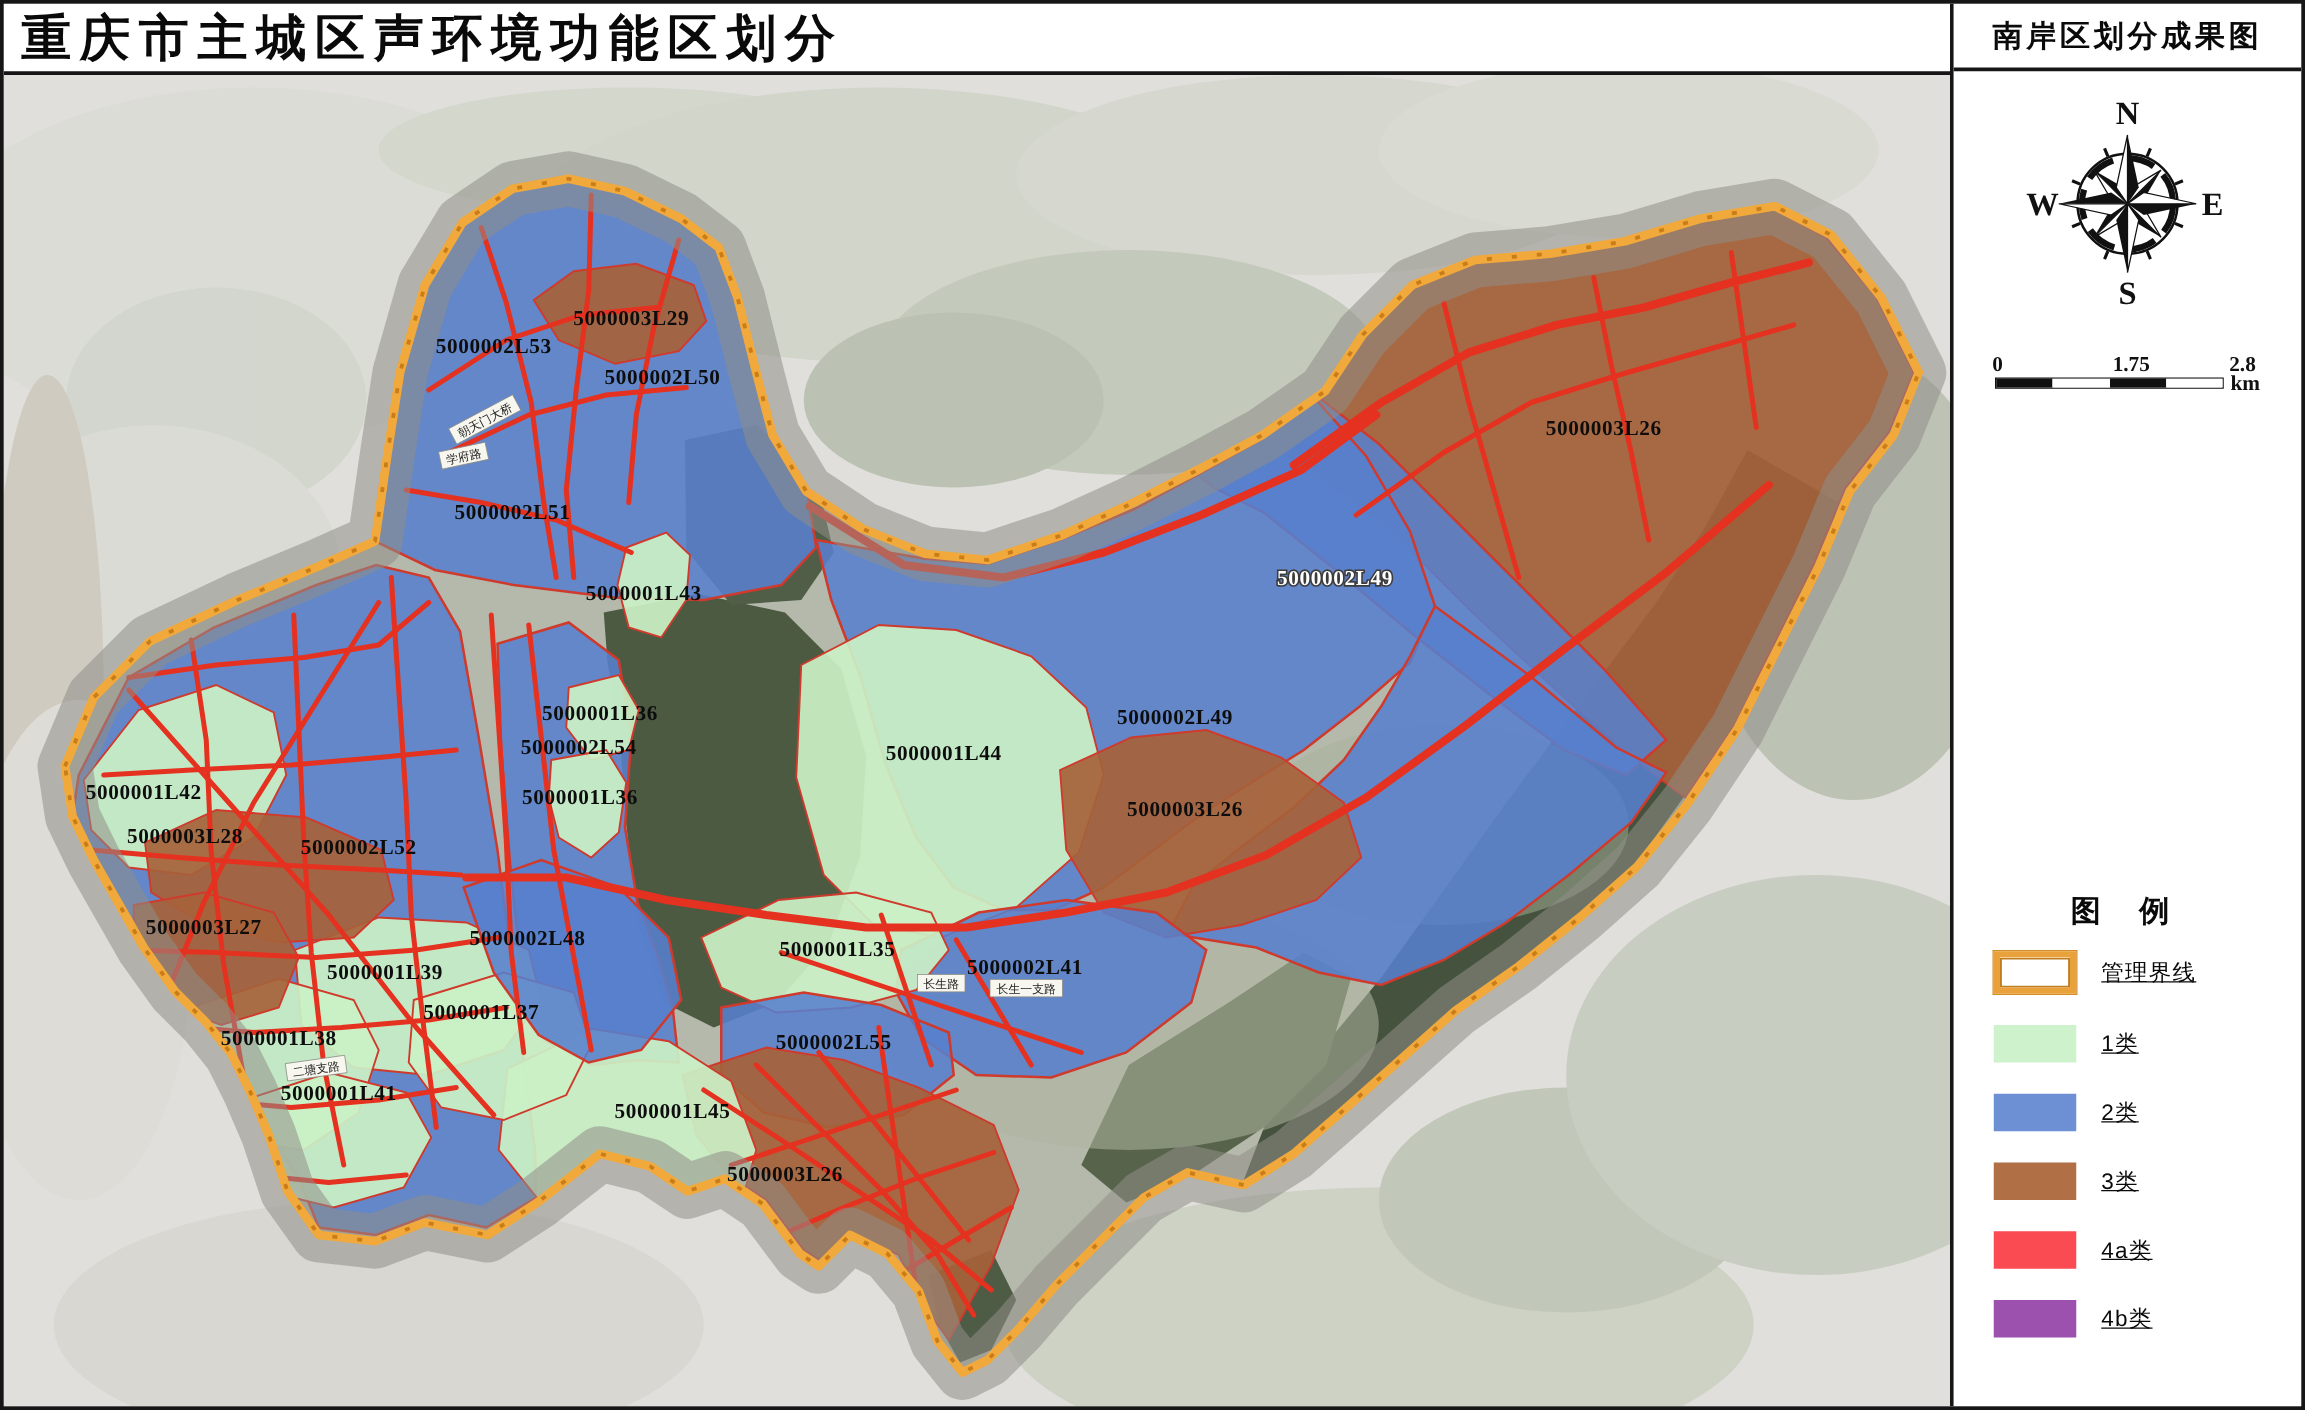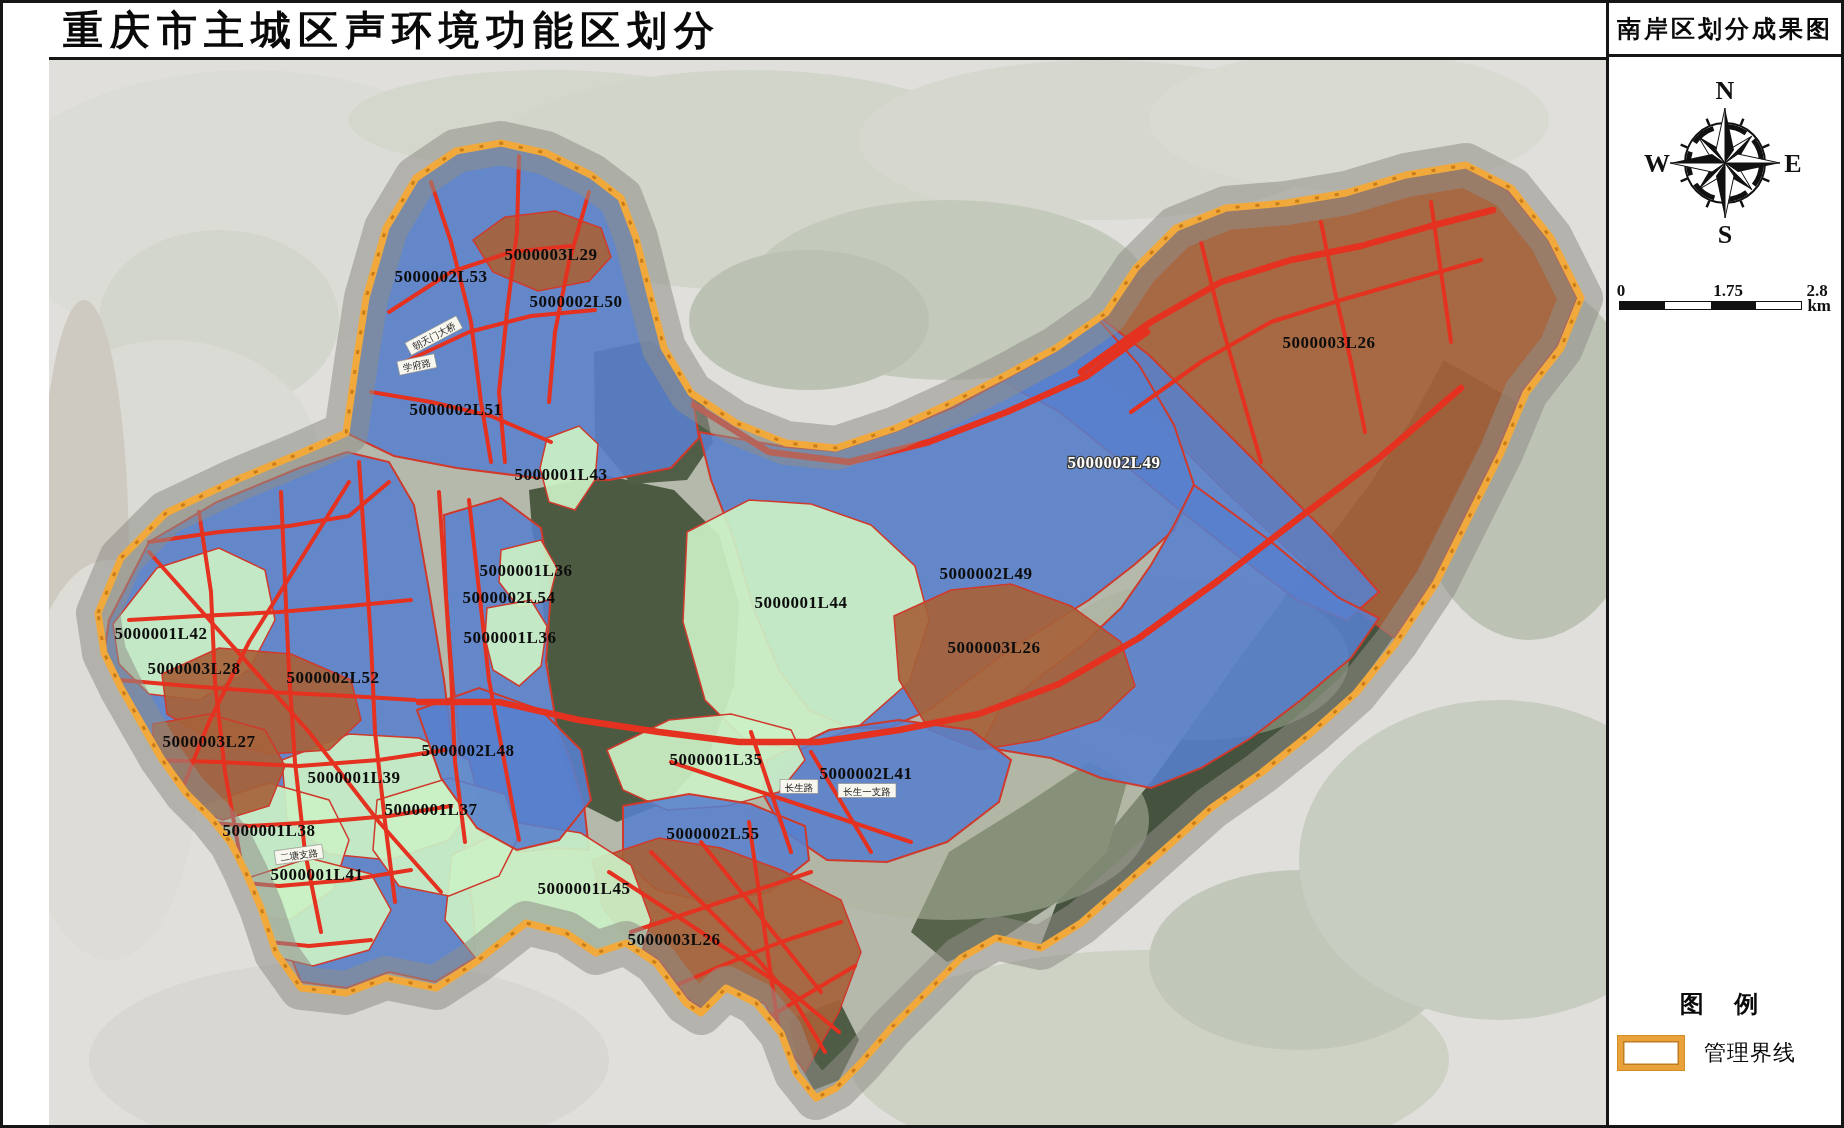--- a/index.html
+++ b/index.html
@@ -1,38 +1,38 @@
 <!DOCTYPE html>
 <html><head>
 <meta charset="utf-8">
 <style>
   html,body{margin:0;padding:0;background:#e8e8e8;}
   .frame{width:1844px;height:1128px;border:3px solid #161616;box-sizing:border-box;display:flex;background:#fff;overflow:hidden;font-family:"Liberation Sans",sans-serif;}
-  .main{flex:0 0 1557px;display:flex;flex-direction:column;border-right:3px solid #161616;padding-left:46px;}
+  .main{flex:0 0 1557px;display:flex;flex-direction:column;border-right:3px solid #161616;}
   .titlebar{height:54px;border-bottom:3px solid #161616;background:#fff;display:flex;align-items:center;}
   .titlebar h1{margin:0 0 0 14px;font-family:"Liberation Serif",serif;font-weight:bold;font-size:40px;letter-spacing:7px;color:#0a0a0a;white-space:nowrap;}
   .map-area{position:relative;flex:1;overflow:hidden;background:#d8d7d2;}
   .map-area svg{position:absolute;left:0;top:0;width:100%;height:100%;display:block;}
 
   .sidebar{flex:1;display:flex;flex-direction:column;align-items:center;background:#fff;}
   .panel-title{height:54px;width:100%;box-sizing:border-box;border-bottom:3px solid #161616;display:flex;align-items:center;justify-content:center;font-family:"Liberation Serif",serif;font-weight:bold;font-size:24px;letter-spacing:3px;color:#0a0a0a;}
   .compass-wrap{margin-top:18px;}
   .compass-letter{font-family:"Liberation Serif",serif;font-weight:bold;font-size:26px;fill:#111;text-anchor:middle;}
   .scalebar{margin-top:20px;width:212px;}
   .scale-nums{position:relative;height:20px;font-family:"Liberation Serif",serif;font-weight:bold;font-size:17px;color:#111;}
   .scale-nums span{position:absolute;transform:translateX(-50%);}
   .scale-row{display:flex;align-items:center;}
   .bar{display:flex;width:200px;height:7px;border:1.5px solid #111;}
   .bar i{flex:1;}
   .seg-b{background:#111;} .seg-w{background:#fff;}
   .km{font-family:"Liberation Serif",serif;font-weight:bold;font-size:17px;color:#111;margin-left:5px;line-height:7px;}
   .legend{margin-top:auto;margin-bottom:30px;width:214px;}
   .legend-heading{text-align:center;font-weight:bold;font-size:24px;letter-spacing:12px;color:#0a0a0a;margin-bottom:16px;}
   .legend-row{display:flex;align-items:center;gap:20px;margin-bottom:25px;}
-  .legend-label{font-size:22px;color:#0a0a0a;letter-spacing:1px;}
+  .legend-label{font-size:18px;color:#0a0a0a;letter-spacing:1px;text-decoration:underline;}
   .sw{width:66px;height:30px;flex:0 0 66px;}
   .sw-boundary{background:#fff;border:5px solid #E9A13B;box-sizing:border-box;box-shadow:inset 0 0 0 1.5px #c07d1f, 0 0 0 1px #d28d25;height:34px;}
 
   .zlabel{font-family:"Liberation Serif",serif;font-weight:bold;font-size:17px;fill:#0d0d0d;letter-spacing:.5px;text-anchor:middle;}
   .zwhite{fill:#ffffff;stroke:#3c3c3c;stroke-width:2.6px;paint-order:stroke;}
   .rchip{fill:#f7f6ef;stroke:#8a8a82;stroke-width:.6;}
   .rtext{font-size:9.5px;fill:#222;text-anchor:middle;font-family:"Liberation Sans",sans-serif;}
   .zb{fill:rgba(88,128,205,.88);stroke:#cf3a2c;stroke-width:2;}
   .zg{fill:rgba(203,240,198,.92);stroke:#cf3a2c;stroke-width:1.5;}
   .zbr{fill:rgba(166,98,58,.92);stroke:#cf3a2c;stroke-width:1.5;}
@@ -296,15 +296,37 @@
         <span class="km">km</span>
       </div>
     </div>
 
     <div class="legend">
       <div class="legend-heading">图 例</div>
       <div class="legend-row">
         <div class="sw sw-boundary" style="border-color: rgb(233, 161, 59);"></div>
         <div class="legend-label">管理界线</div>
       </div>
+      <div id="legend-items">
+          <div class="legend-row">
+            <div class="sw" style="background: rgb(205, 242, 204);"></div>
+            <div class="legend-label">1类</div>
+          </div>
+          <div class="legend-row">
+            <div class="sw" style="background: rgb(109, 143, 212);"></div>
+            <div class="legend-label">2类</div>
+          </div>
+          <div class="legend-row">
+            <div class="sw" style="background: rgb(176, 111, 69);"></div>
+            <div class="legend-label">3类</div>
+          </div>
+          <div class="legend-row">
+            <div class="sw" style="background: rgb(250, 75, 82);"></div>
+            <div class="legend-label">4a类</div>
+          </div>
+          <div class="legend-row">
+            <div class="sw" style="background: rgb(156, 81, 174);"></div>
+            <div class="legend-label">4b类</div>
+          </div>
+        </div>
     </div>
   </div>
 </div>
 
 </body></html>

